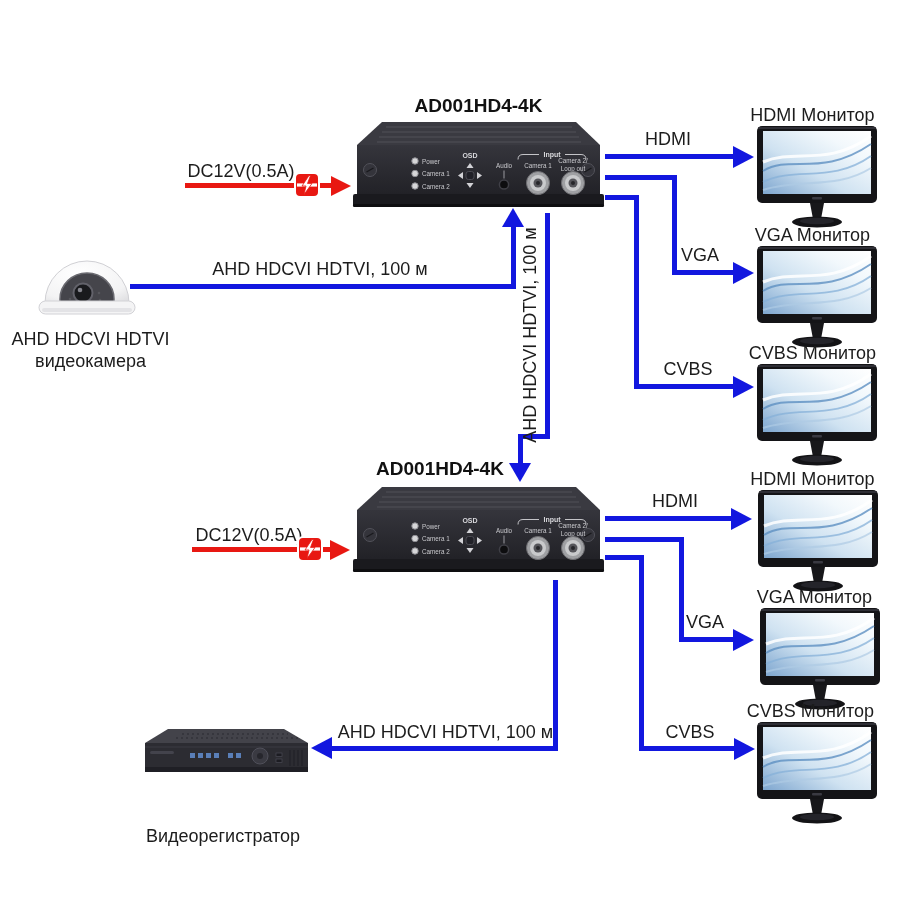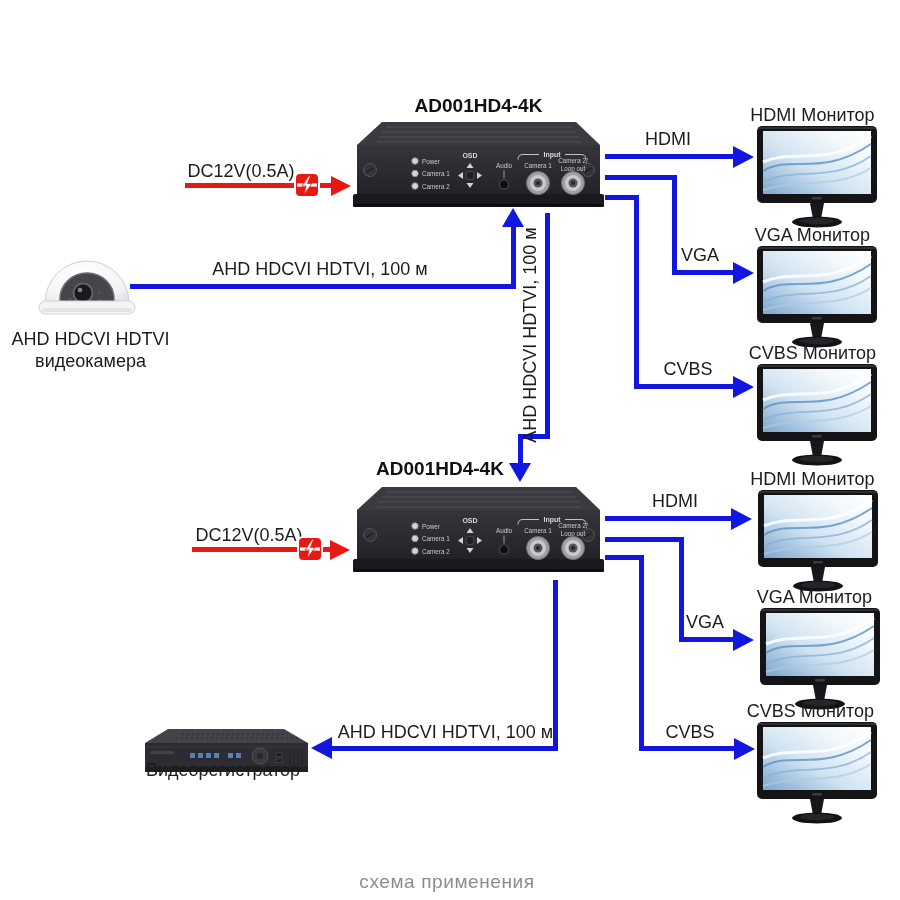--- a/index.html
+++ b/index.html
@@ -281,17 +281,16 @@
     <rect x="68" y="27" width="5" height="5" fill="#5a7fb8"></rect>
     <rect x="76" y="27" width="5" height="5" fill="#5a7fb8"></rect>
     <rect x="90" y="27" width="5" height="5" fill="#5a7fb8"></rect>
     <rect x="98" y="27" width="5" height="5" fill="#5a7fb8"></rect>
     <circle cx="122" cy="30" r="8" fill="#3a3a42" stroke="#50505a"></circle>
     <circle cx="122" cy="30" r="3" fill="#26262c"></circle>
     <rect x="138" y="27" width="6" height="3.5" fill="#1c1c22" stroke="#4a4a55" stroke-width="0.7"></rect>
     <rect x="138" y="33" width="6" height="3.5" fill="#1c1c22" stroke="#4a4a55" stroke-width="0.7"></rect>
     <path d="M152,24 v16 M156,24 v16 M160,24 v16 M164,24 v16" stroke="#23232a" stroke-width="1.4"></path>
   </svg>
-  <div class="lbl" style="left:128px;top:760px;width:190px;">Видеорегистратор</div>
-
-  <div class="caption" style="left:0;top:871px;width:894px;">схема применения</div>
+  <div class="lbl" style="left:128px;top:826px;width:190px;">Видеорегистратор</div>
+
 
 </div>
 
 </body></html>

